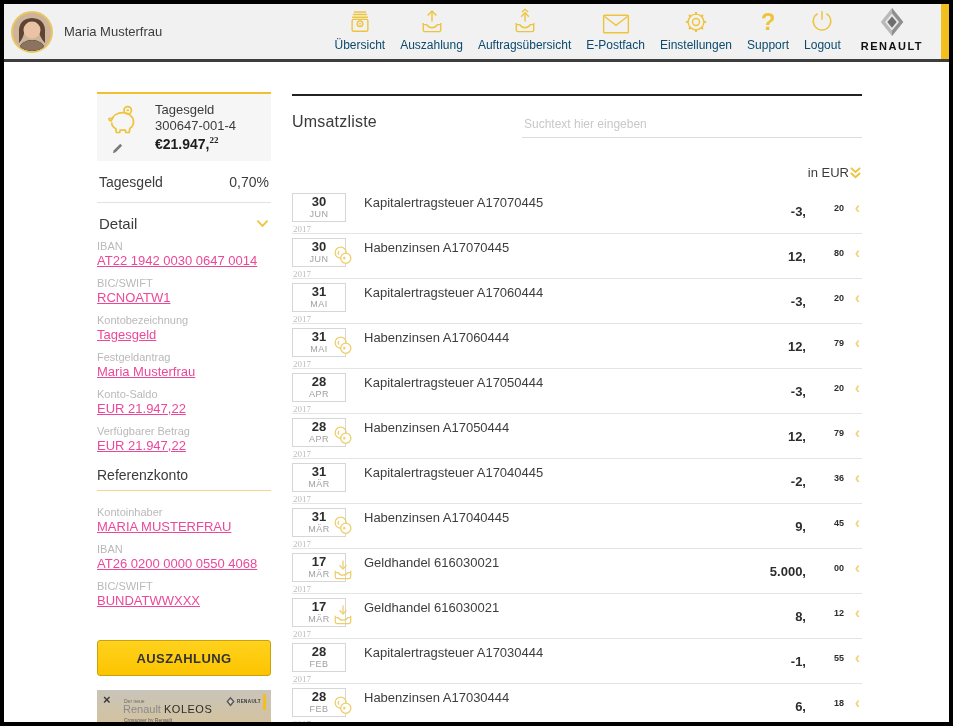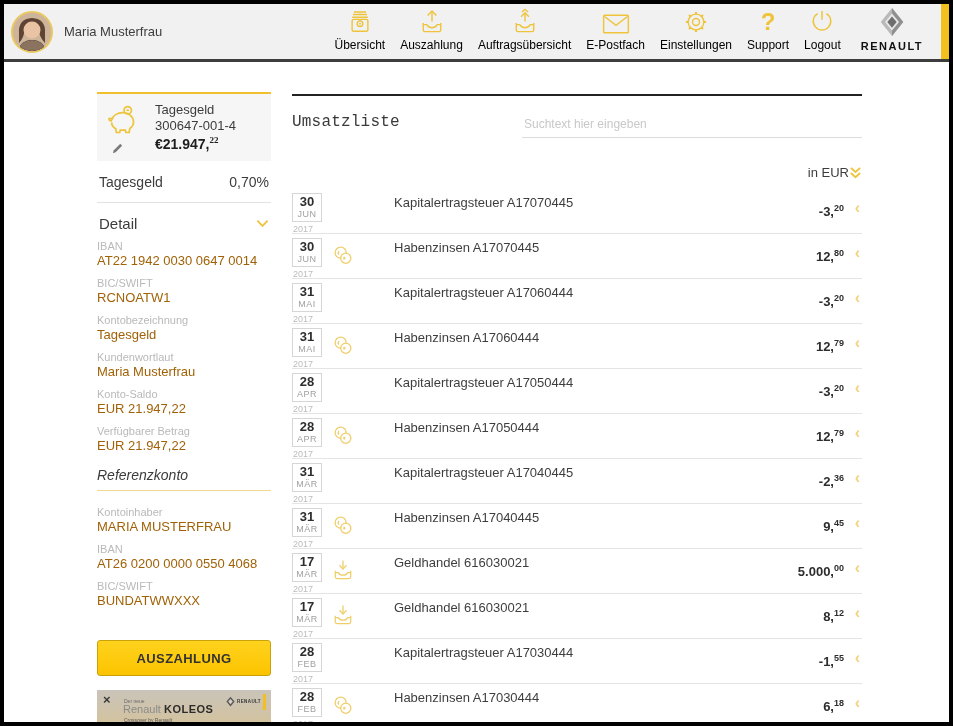--- a/index.html
+++ b/index.html
@@ -18,21 +18,21 @@
   }
   .avatar {
     width:42px; height:42px; border-radius:50%; border:2px solid #e9c75c;
     overflow:hidden; background:#d8c2a6; flex:0 0 auto;
   }
   .user-name { font-size:13px; color:#3c3c3c; margin-left:11px; }
   .nav { margin-left:auto; display:flex; align-items:flex-end; gap:15px; padding-bottom:5px; }
   .nav-item { display:flex; flex-direction:column; align-items:center; gap:2px; cursor:pointer; }
   .nico { height:30px; display:flex; align-items:flex-end; justify-content:center; }
   .nico svg { display:block; }
-  .nlabel { font-size:12px; color:#000000; white-space:nowrap; }
+  .nlabel { font-size:12px; color:#0c4a6e; white-space:nowrap; }
   .q-glyph { font-size:24px; color:#eec43c; line-height:28px; font-weight:bold; }
   .brand { display:flex; flex-direction:column; align-items:center; margin-left:20px; padding-bottom:6px; }
   .brand-name { font-size:11px; font-weight:bold; letter-spacing:1.5px; color:#111; margin-top:2px; }
   .hdr-stripe { position:absolute; right:0; top:0; width:8px; height:55px; background:#f2c01e; }
 
   
   .content { display:flex; padding:30px 0 0 93px; gap:21px; }
 
   
   .sidebar { width:174px; flex:0 0 auto; }
@@ -49,70 +49,70 @@
     display:flex; justify-content:space-between; padding:13px 2px 12px;
     border-bottom:1px solid #e2e2e2; font-size:14px; color:#3c3c3c;
   }
   .detail-head {
     display:flex; justify-content:space-between; align-items:center;
     padding:12px 2px 6px; font-size:15px; color:#3c3c3c; cursor:pointer;
   }
   .fields { padding:2px 0 0; }
   .field { margin-bottom:9px; }
   .f-label { font-size:11px; color:#b9b9b9; }
-  .f-value { font-size:13px; color:#a16207; margin-top:1px; }
+  .f-value { font-size:13px; color:#ec4899; margin-top:1px;text-decoration:underline; }
   .ref-head {
     margin-top:14px; padding-bottom:7px; border-bottom:1px solid #ecd98f;
-    font-size:14px; color:#3c3c3c; margin-bottom:13px;font-style:italic;
+    font-size:14px; color:#3c3c3c; margin-bottom:13px;
   }
   .payout-btn {
     margin-top:23px; width:100%; padding:10px 0 9px;
     background:linear-gradient(#ffd21e,#fcc400); border:1px solid #c9a20a;
     border-radius:3px; font-family:inherit; font-weight:bold; font-size:13px;
     color:#333; letter-spacing:.4px; cursor:pointer;
   }
   
   .ad { margin-top:14px; width:174px; height:101px; position:relative; overflow:hidden;
         background:linear-gradient(180deg,#c9c4ba 0%,#d5c29a 38%,#cfa76a 62%,#a5814f 78%,#6b6156 80%,#5c554d 100%); }
   .ad-close { position:absolute; left:6px; top:2px; font-size:13px; color:#3a3a3a; cursor:pointer; font-weight:bold; }
   .ad-pre { position:absolute; left:27px; top:8px; font-size:5px; color:#6a6a6a; }
   .ad-title { position:absolute; left:26px; top:13px; font-size:11px; white-space:nowrap; }
   .ad-title .t1 { color:#8b8b8b; }
-  .ad-title .t2 { color:#2b2b2b; font-weight:bold; letter-spacing:.5px;text-align:center; }
+  .ad-title .t2 { color:#2b2b2b; font-weight:normal; letter-spacing:.5px;text-align:center; }
   .ad-sub { position:absolute; left:27px; top:27px; font-size:5px; color:#555; }
   .ad-logo { position:absolute; right:5px; top:4px; display:flex; align-items:center; gap:2px; }
   .ad-logo-txt { font-size:4.5px; font-weight:bold; color:#333; letter-spacing:.4px; }
   .ad-logo-bar { width:3px; height:16px; background:#f2c01e; }
 
   
   .main { width:570px; flex:0 0 auto; border-top:2px solid #222; padding-top:0; margin-top:2px; }
   .main-head { display:flex; justify-content:space-between; align-items:flex-start; margin-top:17px; }
-  .page-title { font-size:16px; color:#3a3a3a; letter-spacing:.2px;font-family:Liberation Mono, monospace; }
+  .page-title { font-size:16px; color:#3a3a3a; letter-spacing:.2px; }
   .search-input {
     width:340px; border:none; border-bottom:1px solid #dcdcdc; background:transparent;
     font-family:inherit; font-size:12px; color:#3b82f6; padding:4px 2px 6px; outline:none;
   }
   .search-input::placeholder { color:#c8c8c8; }
   .cur-row { display:flex; justify-content:flex-end; align-items:center; gap:0;
              margin:27px 0 9px; font-size:13px; color:#3c3c3c; cursor:pointer; }
   .tx-list { }
   .tx-row { display:flex; height:45px; border-bottom:1px solid #e4e4e4; position:relative; padding-top:4px; }
   .d-cell { width:38px; flex:0 0 auto; }
-  .d-box { width:30px; border:1px solid #d6d6d6; background:#fff; text-align:center; padding:1px 0 2px; }
+  .d-box { width:54px; border:1px solid #d6d6d6; background:#fff; text-align:center; padding:1px 0 2px; }
   .d-day { font-size:13px; font-weight:bold; color:#2e2e2e; line-height:1.1; }
   .d-mon { font-size:9px; color:#a0a0a0; letter-spacing:.5px; }
-  .d-year { font-size:9px; color:#bcbcbc; margin-top:2px; padding-left:1px; }
+  .d-year { font-size:9px; color:#bcbcbc; margin-top:2px; padding-left:1px;font-family:Liberation Serif, serif; }
   .i-cell { width:26px; flex:0 0 auto; display:flex; align-items:center; justify-content:center; padding-bottom:6px; }
   .gi { display:none; }
   .tx-row[data-icon="paragraph"] .gi-paragraph { display:block; font-size:18px; color:#eec43c; }
   .tx-row[data-icon="coins"] .gi-coins { display:block; }
   .tx-row[data-icon="cash"] .gi-cash { display:block; }
-  .t-cell { flex:1; font-size:13px; color:#3e3e3e; padding-left:8px; padding-top:2px;margin-left:30px; }
+  .t-cell { flex:1; font-size:13px; color:#3e3e3e; padding-left:8px; padding-top:2px; }
   .a-cell { position:absolute; right:18px; top:14px; font-size:13px; font-weight:bold; color:#2d2d2d; }
-  .a-cell sup { font-size:9px; font-weight:bold; }
+  .a-cell sup { font-size:9px; font-weight:bold;margin-left:28px; }
   .r-chev { position:absolute; right:2px; top:10px; font-size:16px; color:#f2d27c; font-weight:bold; cursor:pointer; }
 </style>
 </head>
 <body>
 
 <div class="hdr">
   <div class="avatar">
     <svg width="38" height="38" viewBox="0 0 38 38">
       <rect width="38" height="38" fill="#cdb49a"></rect>
       <path d="M6 20 Q5 6 19 5 Q33 6 32 20 L32 30 Q26 24 25 14 Q19 18 12 15 Q11 25 6 30 Z" fill="#5f4434"></path>
@@ -249,21 +249,21 @@
       </div>
       <div class="field">
         <div class="f-label">BIC/SWIFT</div>
         <div class="f-value">RCNOATW1</div>
       </div>
       <div class="field">
         <div class="f-label">Kontobezeichnung</div>
         <div class="f-value">Tagesgeld</div>
       </div>
       <div class="field">
-        <div class="f-label">Kundenwortlaut</div>
+        <div class="f-label">Festgeldantrag</div>
         <div class="f-value">Maria Musterfrau</div>
       </div>
       <div class="field">
         <div class="f-label">Konto-Saldo</div>
         <div class="f-value">EUR 21.947,22</div>
       </div>
       <div class="field">
         <div class="f-label">Verfügbarer Betrag</div>
         <div class="f-value">EUR 21.947,22</div>
       </div>

